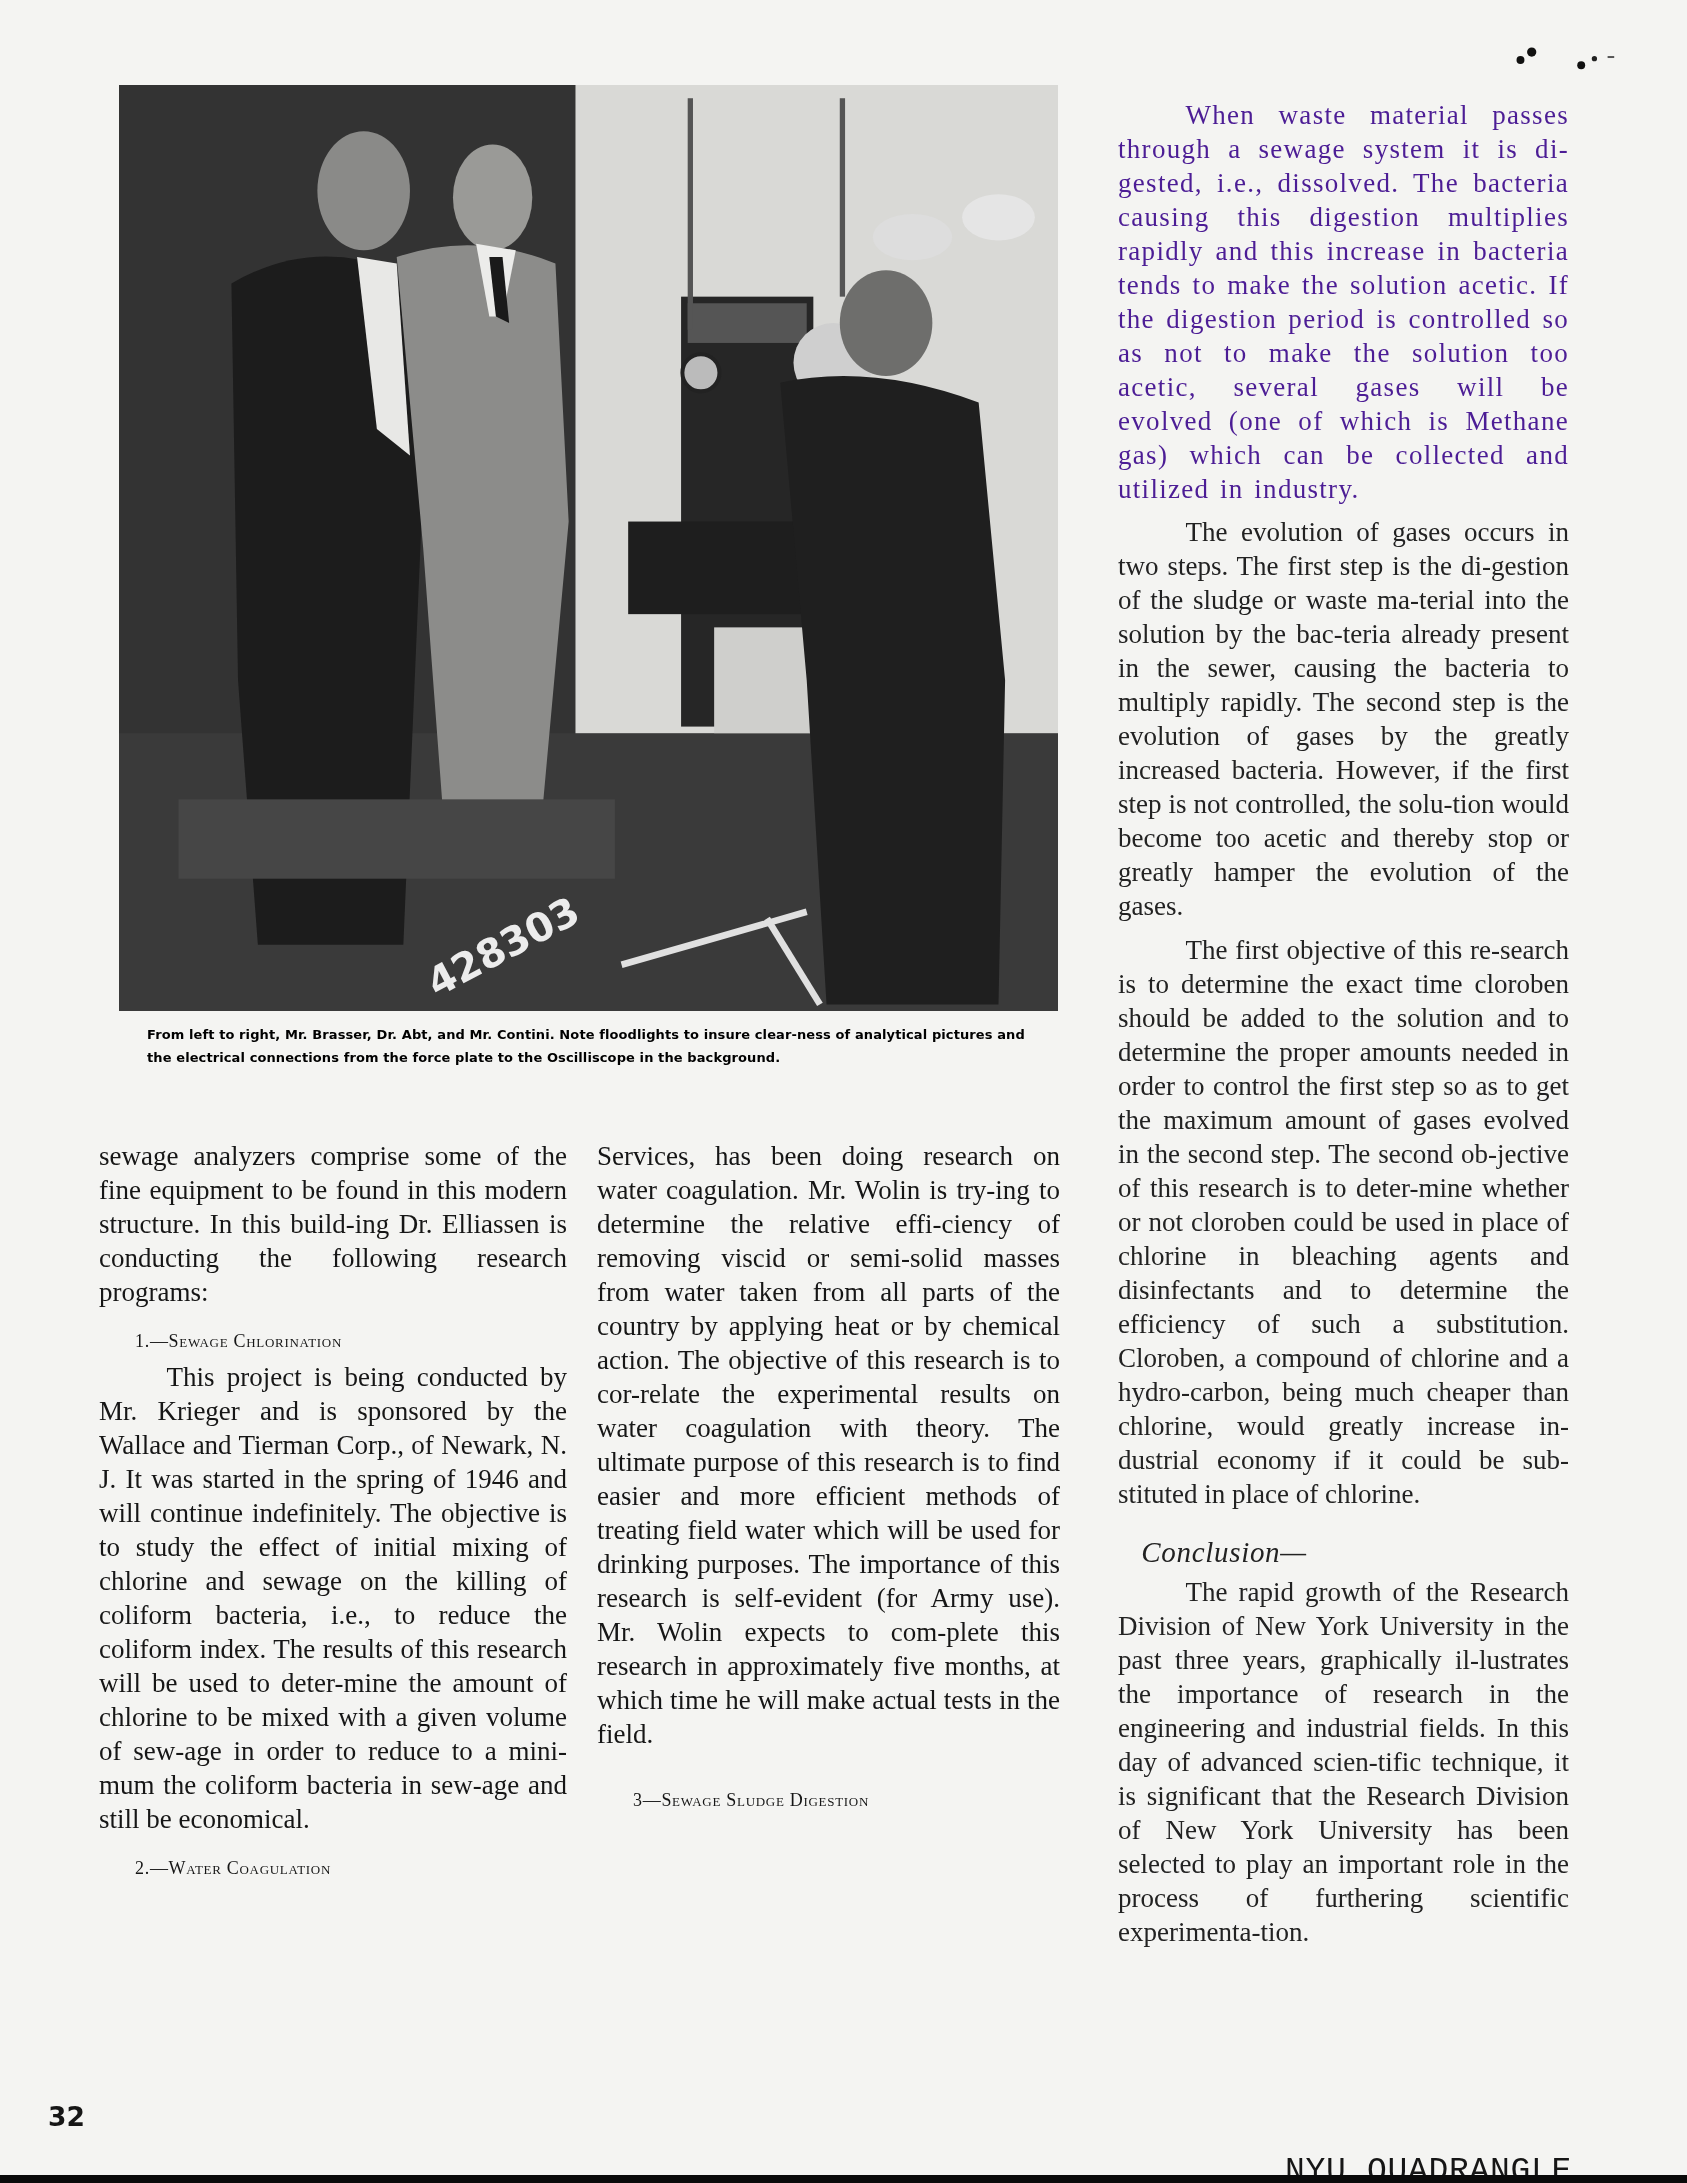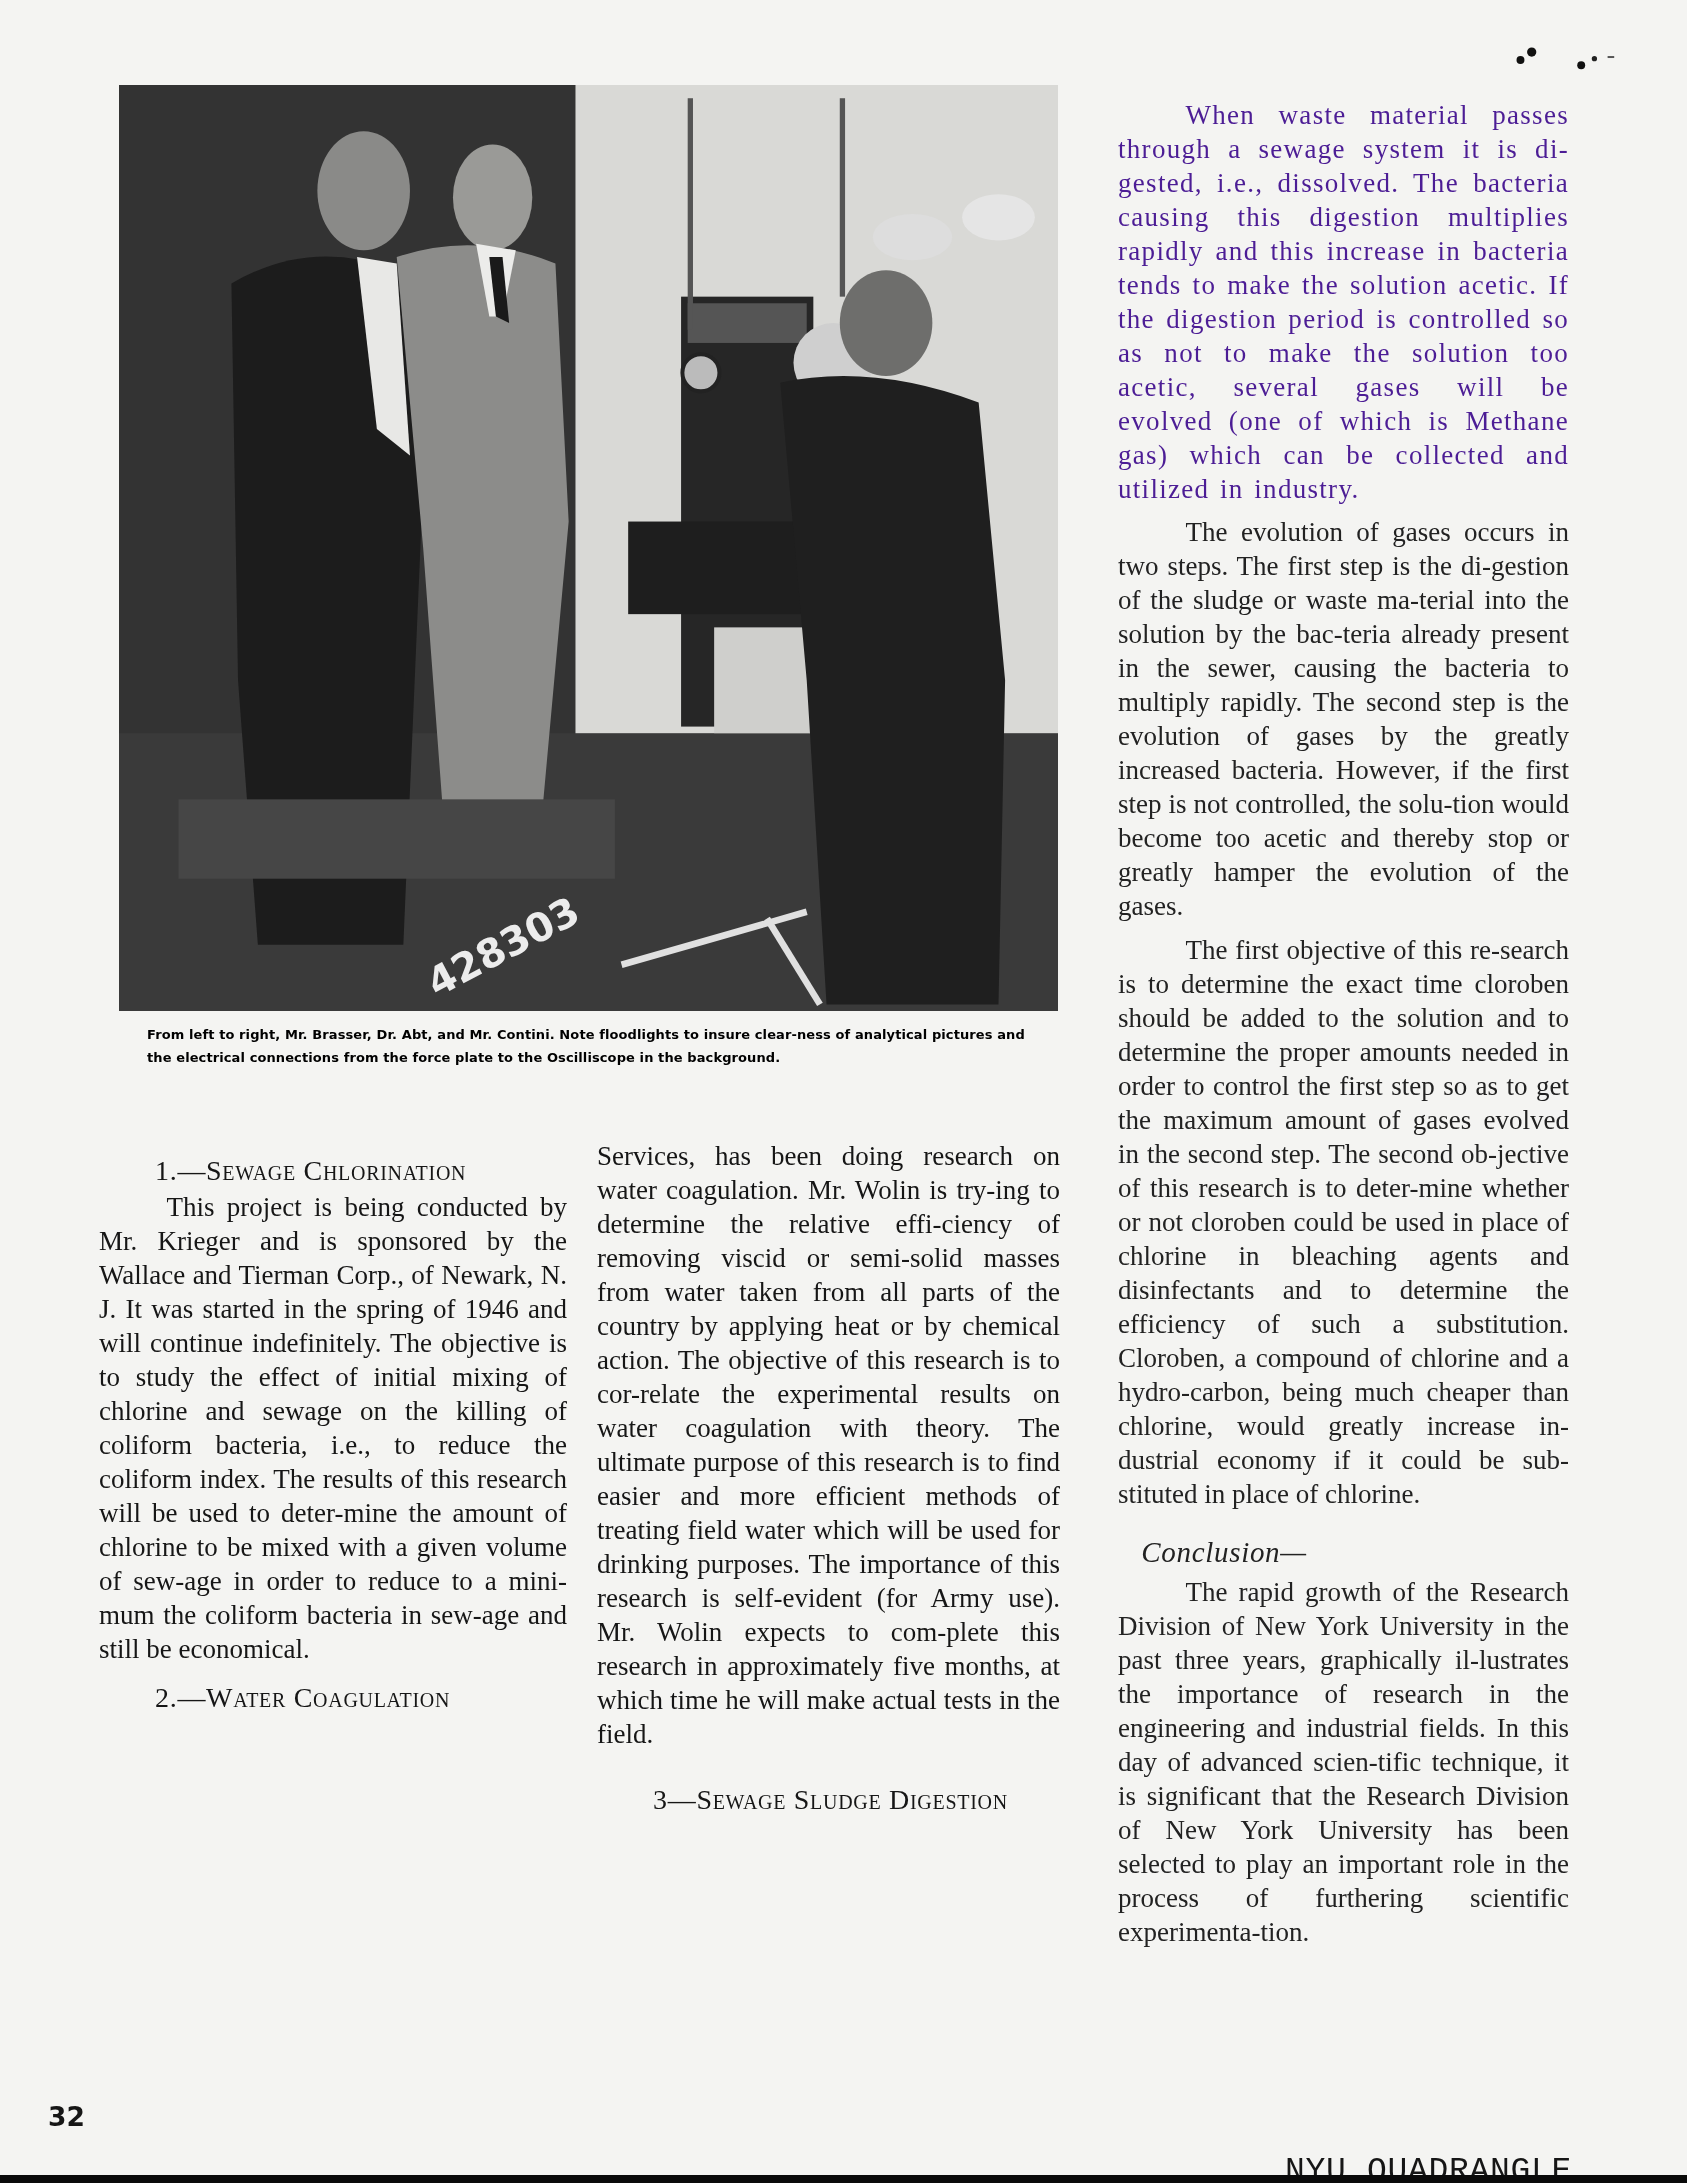--- a/index.html
+++ b/index.html
@@ -20,21 +20,21 @@
     font-size: 13px; line-height: 22.5px; color: #000000;
     letter-spacing: 0.1px;
   }
   .col {
     position: absolute; font-size: 27px; line-height: 34px;
     text-align: justify; hyphens: manual;
   }
   .col p { margin: 0; text-indent: 2.5em; }
   .col p.noindent { text-indent: 0; }
   .col h3 {
-    margin: 14.6px 0 2.6px 2.0em; font-weight: normal; font-size: 28px;
+    margin: 14.6px 0 2.6px 2.0em; font-weight: normal; font-size: 18px;
     font-variant: small-caps; letter-spacing: 0.7px; text-align: left;
   }
   .col h4 {
     margin: 24px 0 6.6px 0.8em; font-weight: normal; font-style: italic;
     font-size: 29px; letter-spacing: 0.7px;
   }
   .col-left { left: 99px; top: 1139px; width: 468px; }
   .col-mid { left: 597px; top: 1139px; width: 463px; }
   .col-right { left: 1118px; top: 98px; width: 451px; color: #222; }
   .col-right .light { color: #4c1d95; letter-spacing: 1.3px; word-spacing: 2.6px; }
@@ -103,20 +103,21 @@
     <rect x="90" y="1080" width="660" height="120" fill="#464646"></rect>
     <text x="480" y="1380" font-family="DejaVu Sans, sans-serif" font-size="60" font-weight="bold" fill="#ececec" transform="rotate(-28 480 1380)">428303</text>
     <line x1="760" y1="1330" x2="1040" y2="1250" stroke="#e0e0e0" stroke-width="10"></line>
     <line x1="980" y1="1260" x2="1060" y2="1390" stroke="#e0e0e0" stroke-width="10"></line>
   </svg>
 </div>
 
 <div class="caption">From left to right, Mr. Brasser, Dr. Abt, and Mr. Contini. Note floodlights to insure clear-ness of analytical pictures and the electrical connections from the force plate to the Oscilliscope in the background.</div>
 
 <div class="col col-left">
+  <p class="noindent">sewage analyzers comprise some of the fine equipment to be found in this modern structure. In this build-ing Dr. Elliassen is conducting the following research programs:</p>
   <h3>1.—Sewage Chlorination</h3>
   <p>This project is being conducted by Mr. Krieger and is sponsored by the Wallace and Tierman Corp., of Newark, N. J.  It was started in the spring of 1946 and will continue indefinitely.  The objective is to study the effect of initial mixing of chlorine and sewage on the killing of coliform bacteria, i.e., to reduce the coliform index.  The results of this research will be used to deter-mine the amount of chlorine to be mixed with a given volume of sew-age in order to reduce to a mini-mum the coliform bacteria in sew-age and still be economical.</p>
   <h3>2.—Water Coagulation</h3>
 </div>
 
 <div class="col col-mid">
   <p class="noindent">Services, has been doing research on water coagulation. Mr. Wolin is try-ing to determine the relative effi-ciency of removing viscid or semi-solid masses from water taken from all parts of the country by applying heat or by chemical action.  The objective of this research is to cor-relate the experimental results on water coagulation with theory. The ultimate purpose of this research is to find easier and more efficient methods of treating field water which will be used for drinking purposes.  The importance of this research is self-evident (for Army use).  Mr. Wolin expects to com-plete this research in approximately five months, at which time he will make actual tests in the field.</p>
   <div class="gap"></div>
   <h3>3—Sewage Sludge Digestion</h3>
 </div>

